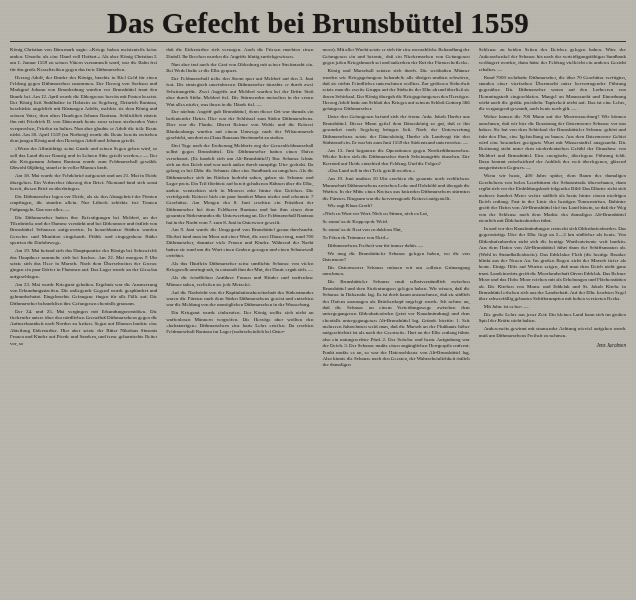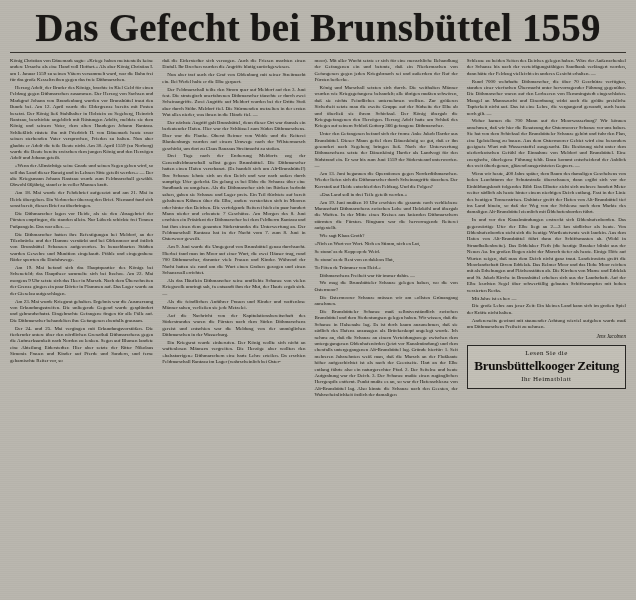--- a/index.html
+++ b/index.html
@@ -19,21 +19,21 @@
     height: 600px;
     background: #b9b6ae;
     box-sizing: border-box;
     padding: 6px 10px 4px 10px;
     filter: contrast(1.02);
   }
   .headline {
     text-align: center;
     font-family: "Liberation Serif", serif;
     font-weight: bold;
-    font-size: 39px;
+    font-size: 29px;
     letter-spacing: 0.2px;
     color: #1c1a18;
     margin: 2px 0 3px 0;
     line-height: 1.05;
     text-shadow: 0 0 1px rgba(0,0,0,0.35);
   }
   .rule {
     border-top: 1px solid #3a3733;
     margin: 2px 0 5px 0;
   }
@@ -167,23 +167,18 @@
       <p>Rund 7000 wehrhafte Dithmarscher, die über 70 Geschütze verfügten, standen einer vierfachen Übermacht unter hervorragender Führung gegenüber. Die Dithmarscher waren auf den Lorbeeren von Hemmingstedt eingeschlafen. Mangel an Mannszucht und Einordnung wirkt auch die größte preisliche Tapferkeit nicht auf. Das ist eine Lehre, die vergangend gewandt, auch heute noch gilt. —</p>
       <p>Woher kamen die 700 Mann auf der Moorwasserburg? Wir können annehmen, daß wir hier die Besatzung der Ostermoorer Schanze vor uns haben. Sie hat von dem Schicksal der Brunsbütteler Schanze gehört und fuhr den Plan, eine Igelstellung zu bauen. Aus dem Ostermoorer Gebiet wird eine besonders geeignete Wurt mit Wasserstaffel ausgesucht. Die Besitzung steht unter dem niederdeutschen Gefühl der Einnahme von Meldorf und Brunsbüttel. Eine energische, überlegene Führung fehlt. Dazu kommt entscheidend der Anblick des weit überlegenen, gläzend ausgerüsteten Gegners. —</p>
       <p>Wenn wir heute, 400 Jahre später, dem Raum des damaligen Geschehens von holen Leuchtturm der Schutzstraße überschauen, dann ergibt sich vor der Einbildungskraft folgendes Bild: Das Elbufer zieht sich mehrere hundert Meter weiter südlich als heute hinter einem niedrigen Deich entlang. Fast in der Linie des heutigen Tonnenstrises. Dahinter greift der Hafen von Alt-Brunsbüttel tief ins Land hinein, so daß der Weg von der Schleuse nach dem Markte des damaligen Alt-Brunsbüttel ziemlich mit Öldehufenborden führt.</p>
       <p>In und vor den Kanalmündungen erstreckt sich Oldenhufenborden. Das gegenwärtige Ufer der Elbe liegt an 2—3 km südlicher als heute. Von Oldenhufenborden steht sich die heutige Wurtleutetwute weit landein. Aus dem Hafen von Alt-Brunsbüttel führt dann der Schiffsmasten ab. (Wohl in Strandhallenbreite). Das Eddelaker Fleth (die heutige Braaker blinkt aus der Neuen Au. Im großen Bogen zieht der Marsch tiefer als heute. Einige Höfe auf Wurten zeigen, daß man dem Deich nicht ganz traut. Landeinwärts greift die Moorlandschaft Otvon Eddelak. Das Belmer Moor und das Hohe Moor reichen mit als Erhebungen und Flächenstätten ab. Die Kirchen von Marne und Eddelak und St. Jakob Kirche in Brunsbüttel erheben sich aus der Landschaft. Auf der Elbe leuchten Segel über schwerfällig gebautes Schiffsrumpfen mit hohen verzierten Recks.</p>
       <p>Mit Jahre ist es her: —</p>
       <p>Die große Lehre aus jener Zeit: Ein kleines Land kann sich im großen Spiel der Kräfte nicht halten.</p>
       <p>Andererseits gewinnt mit staunender Achtung wieviel aufgeben wurde muß um Dithmarschens Freiheit zu nehmen.</p>
 
       <div class="byline">Jens Jacobsen</div>
 
-      <div class="adbox">
-        <div class="ad-line1">Lesen Sie die</div>
-        <div class="ad-title">Brunsbüttelkooger Zeitung</div>
-        <div class="ad-sub">Ihr Heimatblatt</div>
-      </div>
     </div>
 
   </div>
 
   <div class="grain"></div>
 </div>
 
 </body></html>

